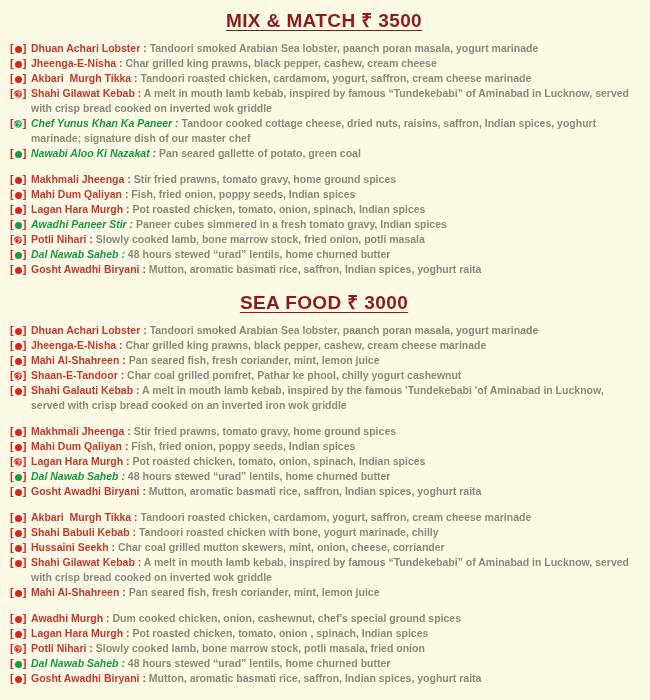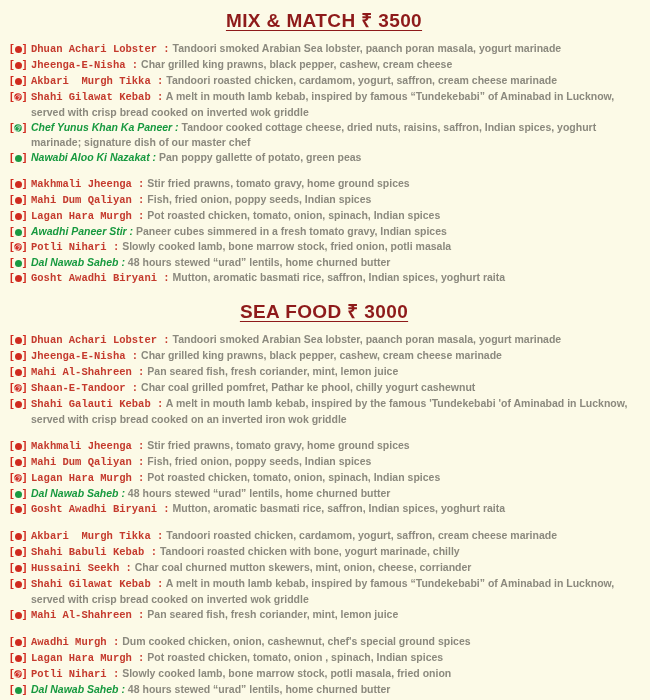--- a/index.html
+++ b/index.html
@@ -50,21 +50,21 @@
   .spiral{
     display:inline-block;
     width:8px;height:8px;
     margin:0 0.5px;
     vertical-align:-0.5px;
   }
   .iname{
     font-weight:bold;
     white-space:pre-wrap;
   }
-  .iname.nonveg{color:var(--nonveg,#c43a2d);font-family:Liberation Mono, monospace;}
+  .iname.nonveg{color:var(--nonveg,#c43a2d);}
   .iname.veg{color:var(--veg,#17993f);font-style:italic;}
   .idesc{color:var(--desc,#8b897e);font-weight:bold;}
 </style>
 </head>
 <body style="--bg: #fcfae7; --title: #8e1a1a; --nonveg: #c43a2d; --veg: #17993f; --markred: #d02b1f; --desc: #8b897e;">
 
 <div class="page">
     <div class="section">
       <div class="section-title">MIX &amp; MATCH ₹ 3500</div>
       <div class="group">
@@ -72,21 +72,21 @@
         <div class="item"><span class="mark"><span class="bracket">[</span><span class="dot" style="background: rgb(208, 43, 31);"></span><span class="bracket">]</span></span><span class="iname nonveg">Jheenga-E-Nisha :</span><span class="idesc"> Char grilled king prawns, black pepper, cashew, cream cheese</span></div>
         <div class="item"><span class="mark"><span class="bracket">[</span><span class="dot" style="background: rgb(208, 43, 31);"></span><span class="bracket">]</span></span><span class="iname nonveg">Akbari  Murgh Tikka :</span><span class="idesc"> Tandoori roasted chicken, cardamom, yogurt, saffron, cream cheese marinade</span></div>
         <div class="item"><span class="mark"><span class="bracket">[</span><svg viewBox="0 0 10 10" class="spiral">
               <circle cx="5" cy="5" r="4.7" fill="#d02b1f"></circle>
               <path d="M5 5a1.3 1.3 0 1 1 1.3 1.3A2.6 2.6 0 1 1 2.5 4a3.5 3.5 0 0 1 5.9-.5" fill="none" stroke="#ffffff" stroke-width="0.9" stroke-linecap="round"></path>
             </svg><span class="bracket">]</span></span><span class="iname nonveg">Shahi Gilawat Kebab :</span><span class="idesc"> A melt in mouth lamb kebab, inspired by famous “Tundekebabi” of Aminabad in Lucknow, served with crisp bread cooked on inverted wok griddle</span></div>
         <div class="item"><span class="mark"><span class="bracket">[</span><svg viewBox="0 0 10 10" class="spiral">
               <circle cx="5" cy="5" r="4.7" fill="#1a9a43"></circle>
               <path d="M5 5a1.3 1.3 0 1 1 1.3 1.3A2.6 2.6 0 1 1 2.5 4a3.5 3.5 0 0 1 5.9-.5" fill="none" stroke="#ffffff" stroke-width="0.9" stroke-linecap="round"></path>
             </svg><span class="bracket">]</span></span><span class="iname veg">Chef Yunus Khan Ka Paneer :</span><span class="idesc"> Tandoor cooked cottage cheese, dried nuts, raisins, saffron, Indian spices, yoghurt marinade; signature dish of our master chef</span></div>
-        <div class="item"><span class="mark"><span class="bracket">[</span><span class="dot" style="background: rgb(26, 154, 67);"></span><span class="bracket">]</span></span><span class="iname veg">Nawabi Aloo Ki Nazakat :</span><span class="idesc"> Pan poppy gallette of potato, green peas</span></div>
+        <div class="item"><span class="mark"><span class="bracket">[</span><span class="dot" style="background: rgb(26, 154, 67);"></span><span class="bracket">]</span></span><span class="iname veg">Nawabi Aloo Ki Nazakat :</span><span class="idesc"> Pan seared gallette of potato, green coal</span></div>
       </div>
       <div class="group">
         <div class="item"><span class="mark"><span class="bracket">[</span><span class="dot" style="background: rgb(208, 43, 31);"></span><span class="bracket">]</span></span><span class="iname nonveg">Makhmali Jheenga :</span><span class="idesc"> Stir fried prawns, tomato gravy, home ground spices</span></div>
         <div class="item"><span class="mark"><span class="bracket">[</span><span class="dot" style="background: rgb(208, 43, 31);"></span><span class="bracket">]</span></span><span class="iname nonveg">Mahi Dum Qaliyan :</span><span class="idesc"> Fish, fried onion, poppy seeds, Indian spices</span></div>
         <div class="item"><span class="mark"><span class="bracket">[</span><span class="dot" style="background: rgb(208, 43, 31);"></span><span class="bracket">]</span></span><span class="iname nonveg">Lagan Hara Murgh :</span><span class="idesc"> Pot roasted chicken, tomato, onion, spinach, Indian spices</span></div>
         <div class="item"><span class="mark"><span class="bracket">[</span><span class="dot" style="background: rgb(26, 154, 67);"></span><span class="bracket">]</span></span><span class="iname veg">Awadhi Paneer Stir :</span><span class="idesc"> Paneer cubes simmered in a fresh tomato gravy, Indian spices</span></div>
         <div class="item"><span class="mark"><span class="bracket">[</span><svg viewBox="0 0 10 10" class="spiral">
               <circle cx="5" cy="5" r="4.7" fill="#d02b1f"></circle>
               <path d="M5 5a1.3 1.3 0 1 1 1.3 1.3A2.6 2.6 0 1 1 2.5 4a3.5 3.5 0 0 1 5.9-.5" fill="none" stroke="#ffffff" stroke-width="0.9" stroke-linecap="round"></path>
             </svg><span class="bracket">]</span></span><span class="iname nonveg">Potli Nihari :</span><span class="idesc"> Slowly cooked lamb, bone marrow stock, fried onion, potli masala</span></div>
@@ -114,21 +114,21 @@
               <path d="M5 5a1.3 1.3 0 1 1 1.3 1.3A2.6 2.6 0 1 1 2.5 4a3.5 3.5 0 0 1 5.9-.5" fill="none" stroke="#ffffff" stroke-width="0.9" stroke-linecap="round"></path>
             </svg><span class="bracket">]</span></span><span class="iname nonveg">Lagan Hara Murgh :</span><span class="idesc"> Pot roasted chicken, tomato, onion, spinach, Indian spices</span></div>
         <div class="item"><span class="mark"><span class="bracket">[</span><span class="dot" style="background: rgb(26, 154, 67);"></span><span class="bracket">]</span></span><span class="iname veg">Dal Nawab Saheb :</span><span class="idesc"> 48 hours stewed “urad” lentils, home churned butter</span></div>
         <div class="item"><span class="mark"><span class="bracket">[</span><span class="dot" style="background: rgb(208, 43, 31);"></span><span class="bracket">]</span></span><span class="iname nonveg">Gosht Awadhi Biryani :</span><span class="idesc"> Mutton, aromatic basmati rice, saffron, Indian spices, yoghurt raita</span></div>
       </div>
     </div>
     <div class="section">
       <div class="group">
         <div class="item"><span class="mark"><span class="bracket">[</span><span class="dot" style="background: rgb(208, 43, 31);"></span><span class="bracket">]</span></span><span class="iname nonveg">Akbari  Murgh Tikka :</span><span class="idesc"> Tandoori roasted chicken, cardamom, yogurt, saffron, cream cheese marinade</span></div>
         <div class="item"><span class="mark"><span class="bracket">[</span><span class="dot" style="background: rgb(208, 43, 31);"></span><span class="bracket">]</span></span><span class="iname nonveg">Shahi Babuli Kebab :</span><span class="idesc"> Tandoori roasted chicken with bone, yogurt marinade, chilly</span></div>
-        <div class="item"><span class="mark"><span class="bracket">[</span><span class="dot" style="background: rgb(208, 43, 31);"></span><span class="bracket">]</span></span><span class="iname nonveg">Hussaini Seekh :</span><span class="idesc"> Char coal churned mutton skewers, mint, onion, cheese, corriander</span></div>
+        <div class="item"><span class="mark"><span class="bracket">[</span><span class="dot" style="background: rgb(208, 43, 31);"></span><span class="bracket">]</span></span><span class="iname nonveg">Hussaini Seekh :</span><span class="idesc"> Char coal grilled mutton skewers, mint, onion, cheese, corriander</span></div>
         <div class="item"><span class="mark"><span class="bracket">[</span><span class="dot" style="background: rgb(208, 43, 31);"></span><span class="bracket">]</span></span><span class="iname nonveg">Shahi Gilawat Kebab :</span><span class="idesc"> A melt in mouth lamb kebab, inspired by famous “Tundekebabi” of Aminabad in Lucknow, served with crisp bread cooked on inverted wok griddle</span></div>
         <div class="item"><span class="mark"><span class="bracket">[</span><span class="dot" style="background: rgb(208, 43, 31);"></span><span class="bracket">]</span></span><span class="iname nonveg">Mahi Al-Shahreen :</span><span class="idesc"> Pan seared fish, fresh coriander, mint, lemon juice</span></div>
       </div>
       <div class="group">
         <div class="item"><span class="mark"><span class="bracket">[</span><span class="dot" style="background: rgb(208, 43, 31);"></span><span class="bracket">]</span></span><span class="iname nonveg">Awadhi Murgh :</span><span class="idesc"> Dum cooked chicken, onion, cashewnut, chef's special ground spices</span></div>
         <div class="item"><span class="mark"><span class="bracket">[</span><span class="dot" style="background: rgb(208, 43, 31);"></span><span class="bracket">]</span></span><span class="iname nonveg">Lagan Hara Murgh :</span><span class="idesc"> Pot roasted chicken, tomato, onion , spinach, Indian spices</span></div>
         <div class="item"><span class="mark"><span class="bracket">[</span><svg viewBox="0 0 10 10" class="spiral">
               <circle cx="5" cy="5" r="4.7" fill="#d02b1f"></circle>
               <path d="M5 5a1.3 1.3 0 1 1 1.3 1.3A2.6 2.6 0 1 1 2.5 4a3.5 3.5 0 0 1 5.9-.5" fill="none" stroke="#ffffff" stroke-width="0.9" stroke-linecap="round"></path>
             </svg><span class="bracket">]</span></span><span class="iname nonveg">Potli Nihari :</span><span class="idesc"> Slowly cooked lamb, bone marrow stock, potli masala, fried onion</span></div>

